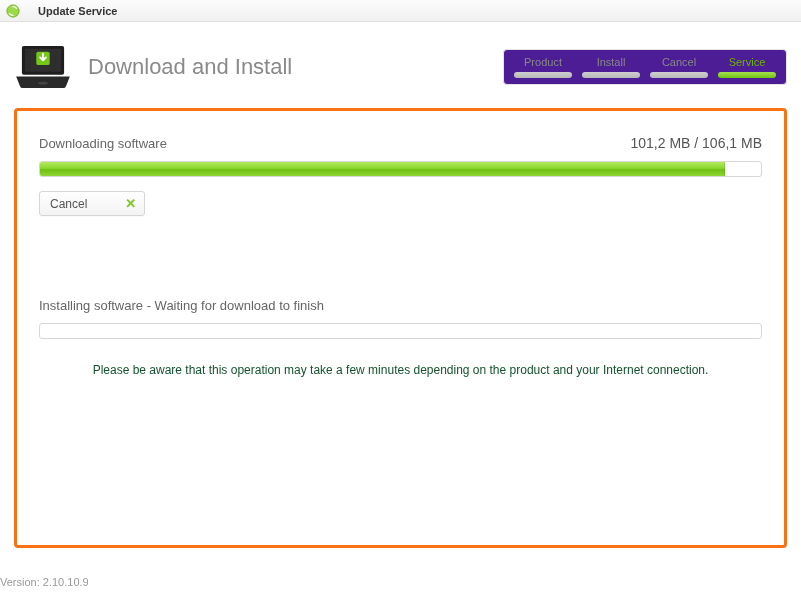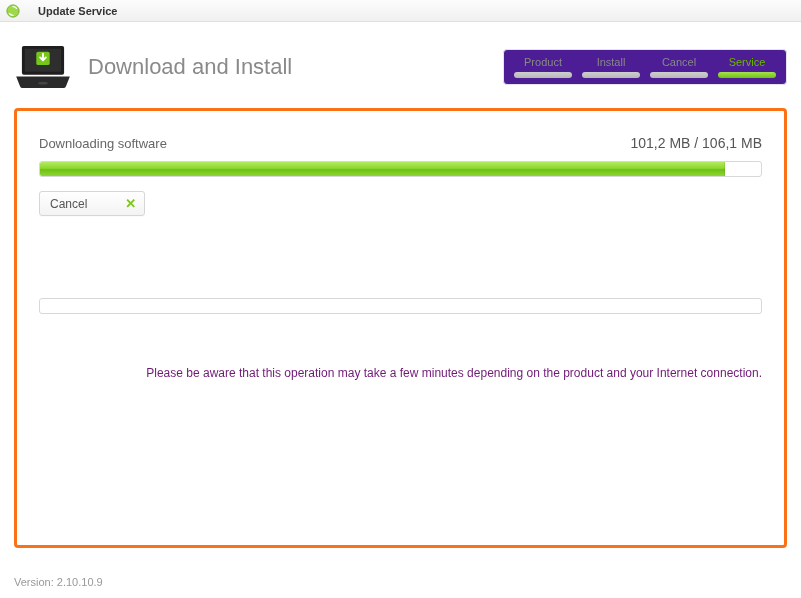--- a/index.html
+++ b/index.html
@@ -123,29 +123,29 @@
 .installing-label { font-size: 13px; color: #666; }
 .progress-empty {
   margin-top: 10px;
   height: 16px;
   border: 1px solid #d8d8d8;
   border-radius: 3px;
   background: #fff;
 }
 
 .note {
-  margin-top: 52px;
-  text-align: right;
+  margin-top: 24px;
+  text-align: center;
   font-size: 12px;
-  color: #701a75;
+  color: #14532d;
 }
 
 .version {
   position: absolute;
-  left: 14px;
+  left: 0;
   bottom: 10px;
   font-size: 11px;
   color: #999;
   text-align: right;
 }
 </style>
 </head>
 <body>
 
 <div class="titlebar">
@@ -198,19 +198,20 @@
   </div>
   <div class="progress-outer">
     <div class="progress-inner" style="width:95%"></div>
   </div>
   <button class="cancel-btn">
     <span>Cancel</span>
     <span class="x">✕</span>
   </button>
 
   <div class="installing-block">
+    <div class="installing-label">Installing software - Waiting for download to finish</div>
     <div class="progress-empty"></div>
   </div>
 
   <div class="note">Please be aware that this operation may take a few minutes depending on the product and your Internet connection.</div>
 </div>
 
 <div class="version">Version: 2.10.10.9</div>
 
 </body></html>

